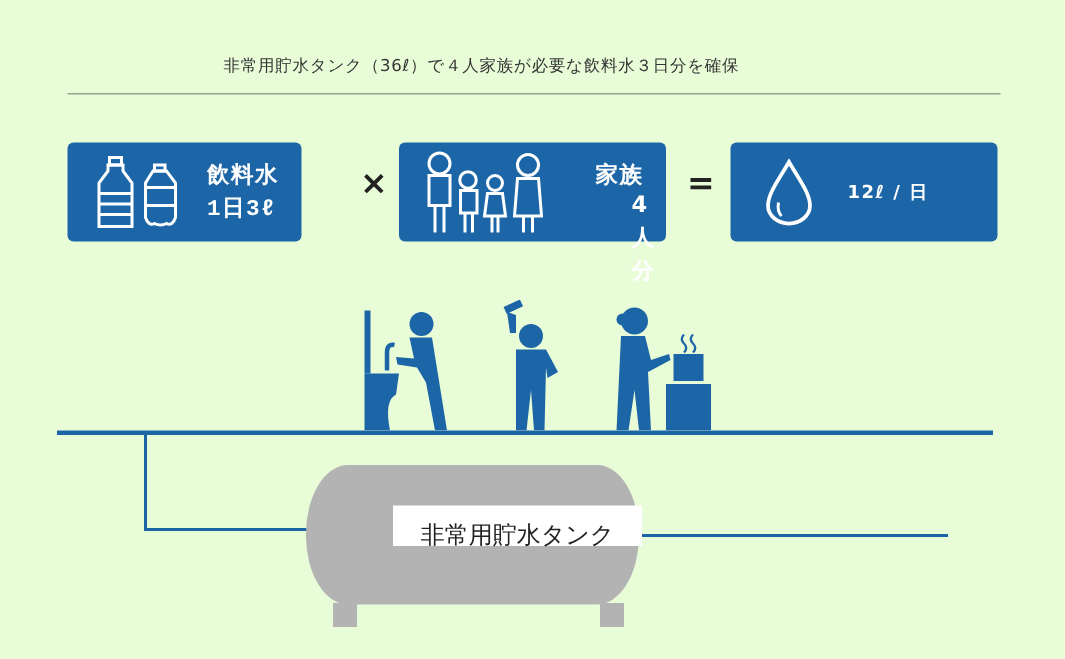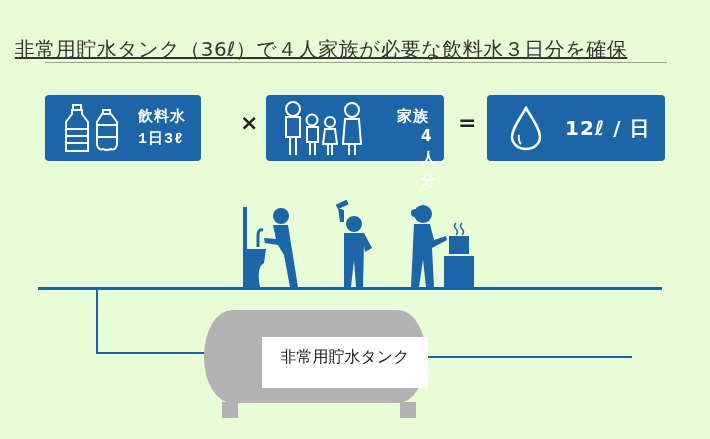--- a/index.html
+++ b/index.html
@@ -1,28 +1,28 @@
 <!DOCTYPE html>
 <html><head>
 <meta charset="utf-8">
 <style>
   html, body { margin:0; padding:0; }
   body { width:710px; height:439px; background:#e8fcd8; position:relative; overflow:hidden;
          font-family:"DejaVu Sans", sans-serif; }
-  .title { position:absolute; left:0; width:642px; top:36px; text-align:center; font-size:20px;
-           color:#333; letter-spacing:0.5px;text-decoration:underline; }
+  .title { position:absolute; left:0; width:642px; top:36px; text-align:center; font-size:11px;
+           color:#333; letter-spacing:0.5px; }
   .title-rule { position:absolute; left:45px; top:62px; width:622px; height:1px; background:#9aa38f; }
   .card { position:absolute; top:95px; height:66px; background:#1c66a8; border-radius:4px; color:#fff; }
   .card .txt { position:absolute; font-size:15px; font-weight:bold; line-height:22px; letter-spacing:1px; }
   .op { position:absolute; top:110px; font-size:22px; font-weight:bold; color:#222; }
   .pipe { position:absolute; background:#1c66a8; }
   .tank { position:absolute; left:204px; top:310px; width:220px; height:93px; background:#b3b3b3;
           border-radius:28px / 46px; }
   .leg { position:absolute; top:402px; width:16px; height:16px; background:#b3b3b3; }
-  .tank-label { position:absolute; left:262px; top:337px; width:166px; height:51px; background:#fff;
+  .tank-label { position:absolute; left:262px; top:337px; width:166px; height:27px; background:#fff;
                 font-size:16px; text-align:center; line-height:40px; color:#222; }
   svg { position:absolute; }
 </style>
 </head>
 <body>
 
 <div class="title">非常用貯水タンク（36ℓ）で４人家族が必要な飲料水３日分を確保</div>
 <div class="title-rule"></div>
 
 <div class="card" style="left:45px; width:156px;">
@@ -66,21 +66,21 @@
   <div class="txt" style="left:115px; top:30px;margin-left:40px;">4人分</div>
 </div>
 
 <div class="op" style="left:458px;">=</div>
 
 <div class="card" style="left:487px; width:178px;">
   <svg style="left:22px; top:10px;" width="34" height="46" viewBox="0 0 34 46" fill="none" stroke="#fff" stroke-width="2.5">
     <path d="M17 3 C10 15 3 24 3 32 A14 12 0 0 0 31 32 C31 24 24 15 17 3 Z"></path>
     <path d="M10 30 Q9 36 12 39" stroke-width="2"></path>
   </svg>
-  <div class="txt" style="left:78px; top:22px; font-size:20px;">12ℓ / 日</div>
+  <div class="txt" style="left:78px; top:22px; font-size:12px;">12ℓ / 日</div>
 </div>
 
 <svg style="left:240px; top:205px;" width="66" height="82" viewBox="0 0 66 82" fill="#1c66a8">
   <rect x="3" y="2" width="4" height="42"></rect>
   <path d="M3 44 L26 44 L24 58 Q16 62 20 82 L3 82 Z"></path>
   <path d="M18 42 L18 30 Q18 24 23 25" fill="none" stroke="#1c66a8" stroke-width="3"></path>
   <circle cx="41" cy="11" r="8"></circle>
   <path d="M33 20 L48 20 L58 82 L50 82 L44 50 L38 40 L25 38 L24 33 L36 34 Z"></path>
 </svg>
 <svg style="left:332px; top:200px;" width="50" height="87" viewBox="0 0 50 87" fill="#1c66a8">

